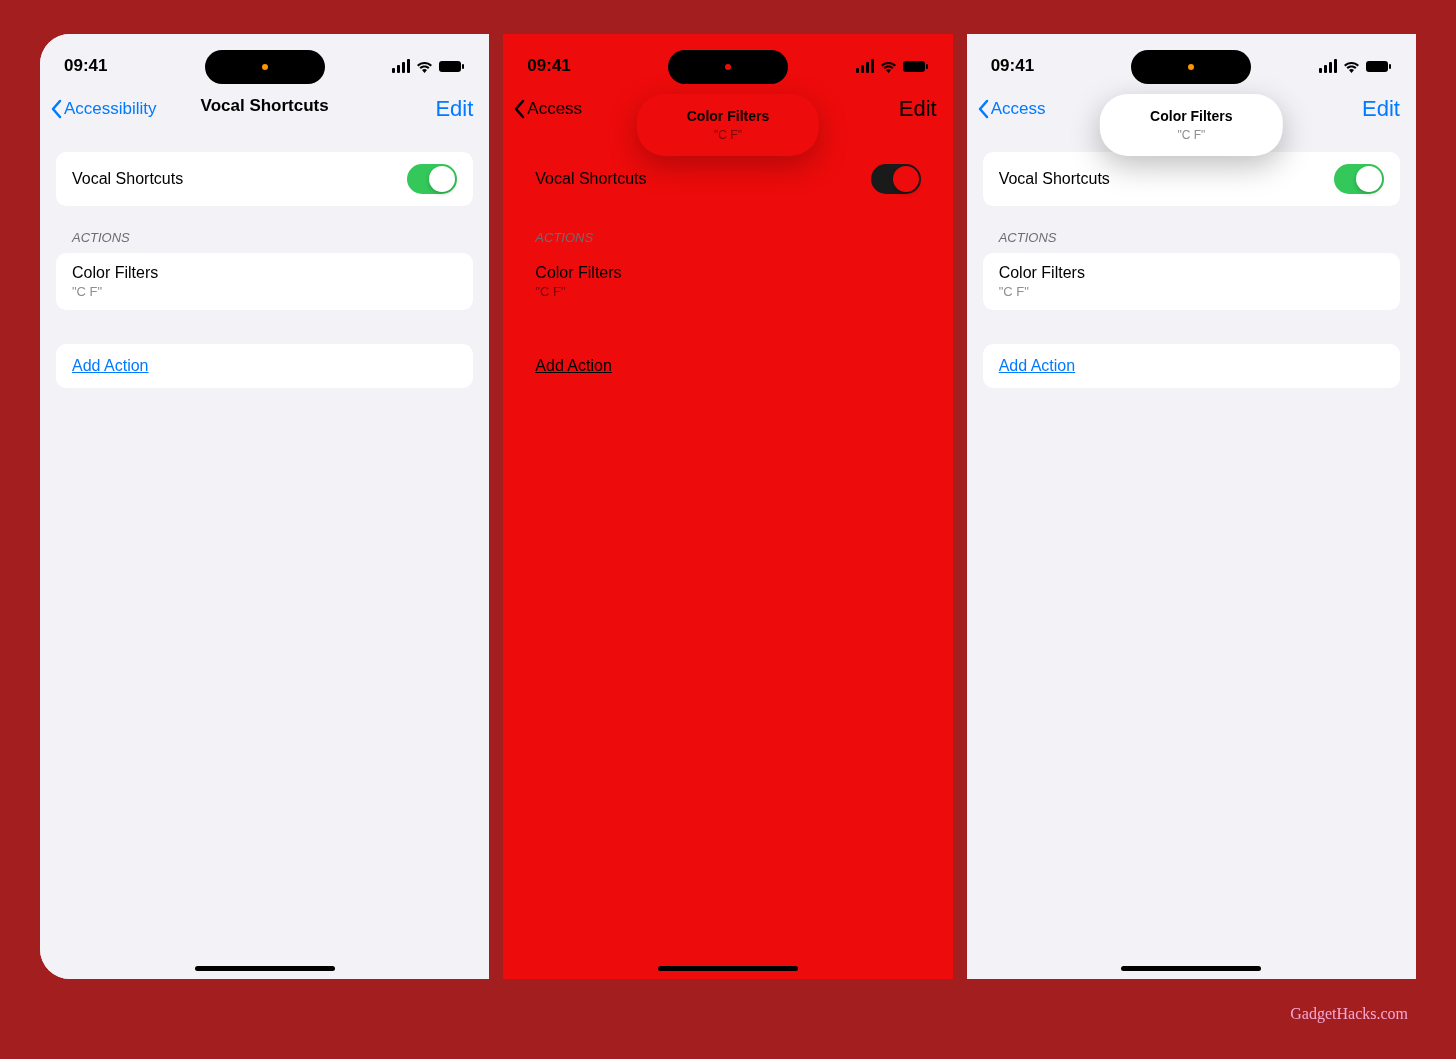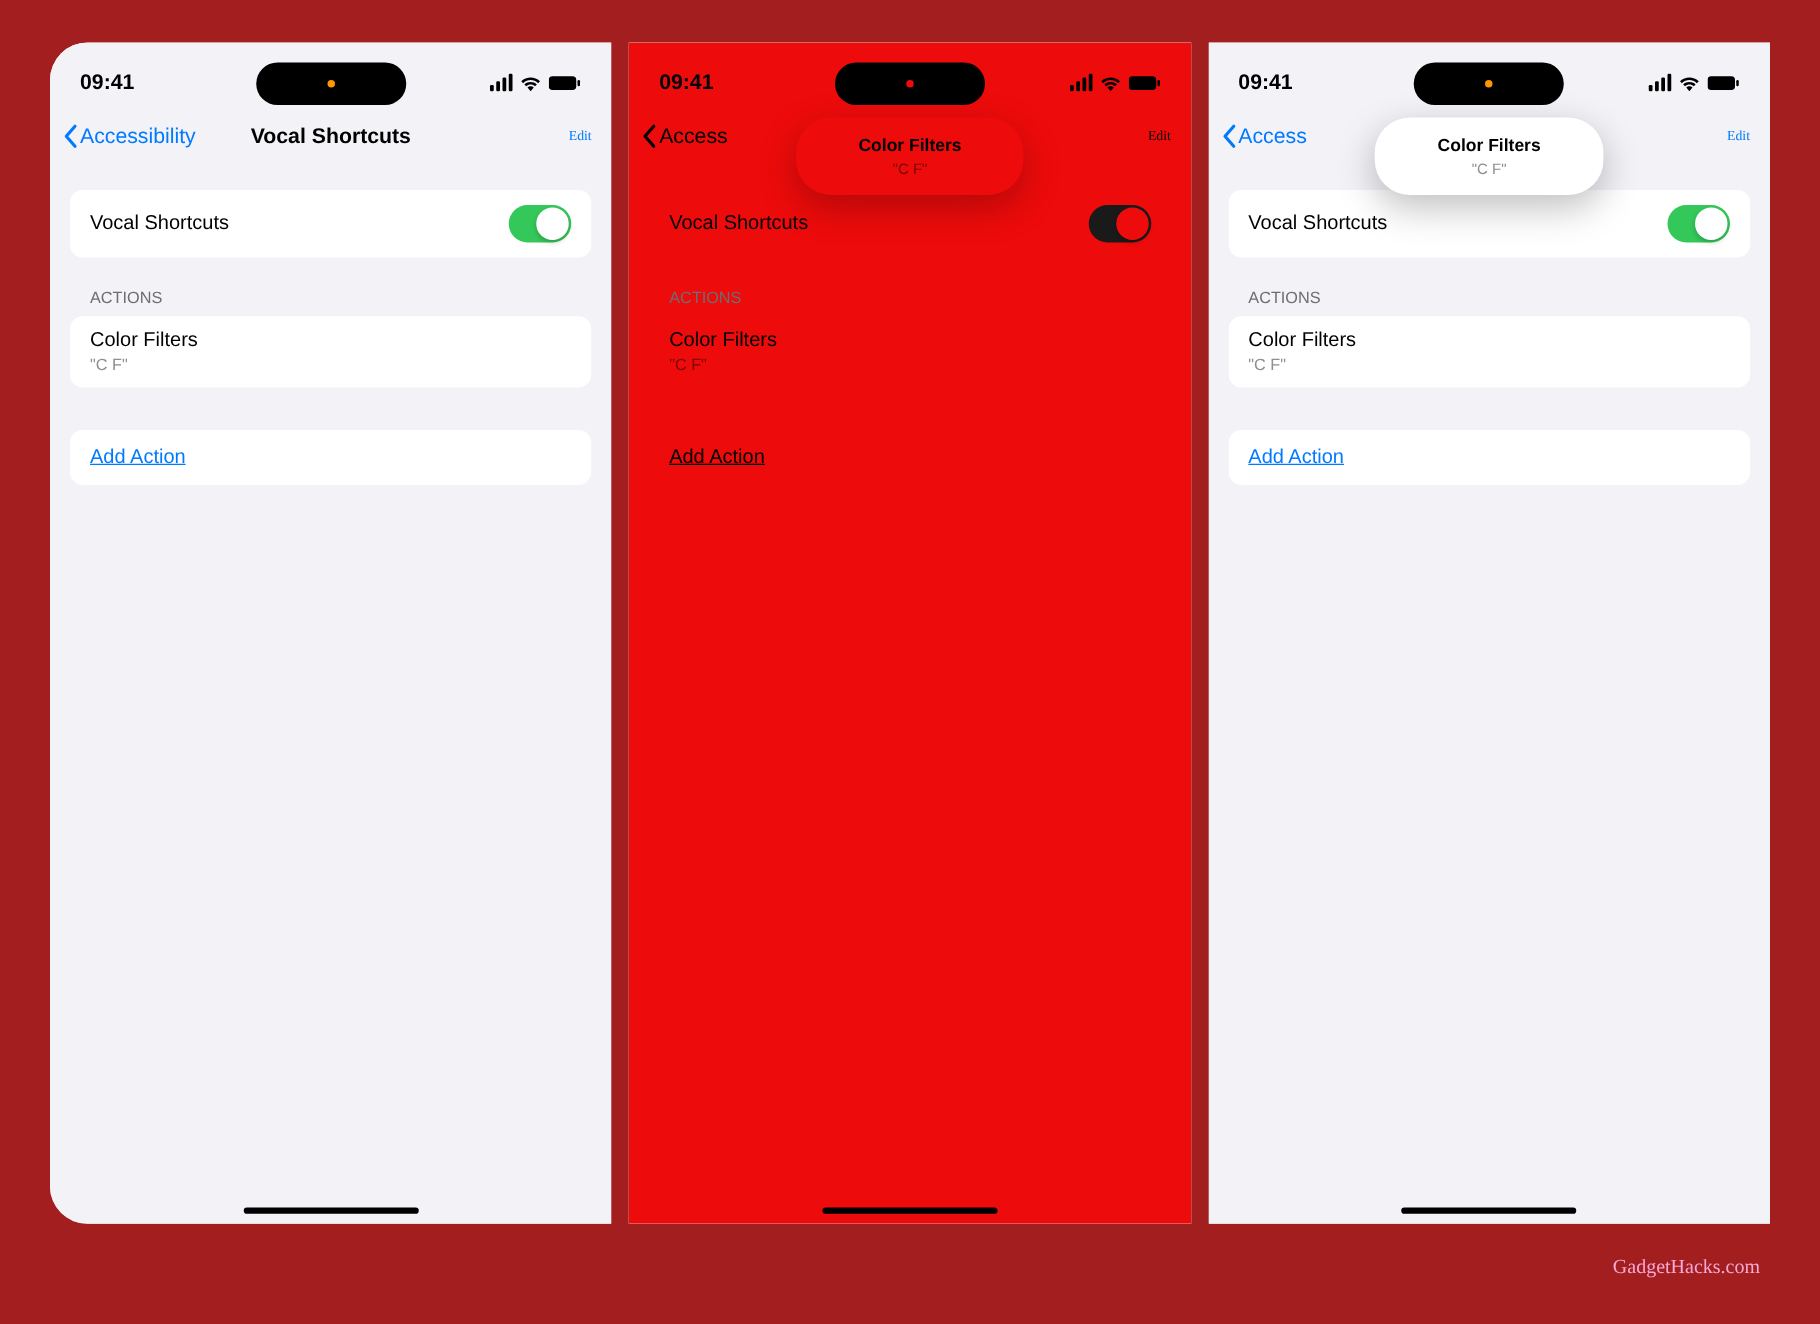--- a/index.html
+++ b/index.html
@@ -147,21 +147,20 @@
     }
 
     .battery-icon {
       width: 26px;
       height: 13px;
     }
 
     .nav-bar {
       display: flex;
       justify-content: space-between;
-      align-items: center;
       padding: 8px 16px 10px 10px;
       height: 44px;
     }
 
     .nav-back {
       display: flex;
       align-items: center;
       color: #007AFF;
       font-size: 17px;
       gap: 2px;
@@ -176,22 +175,21 @@
       font-weight: 600;
       font-size: 17px;
       color: #000;
       position: absolute;
       left: 50%;
       transform: translateX(-50%);
     }
 
     .nav-edit {
       color: #007AFF;
-      font-size: 11px;
-      font-family: Liberation Serif, serif;
+      font-size: 22px;
     }
 
     .content {
       padding: 20px 16px;
     }
 
     .toggle-row {
       background: #fff;
       border-radius: 10px;
       padding: 12px 16px;
@@ -222,20 +220,21 @@
       right: 2px;
       top: 2px;
       box-shadow: 0 2px 4px rgba(0,0,0,0.2);
     }
 
     .section-header {
       font-size: 13px;
       color: #6d6d72;
       padding: 24px 16px 8px 16px;
       text-transform: uppercase;
+      font-style: italic;
     }
 
     .action-row {
       background: #fff;
       border-radius: 10px;
       padding: 11px 16px;
     }
 
     .action-title {
       font-size: 16px;

